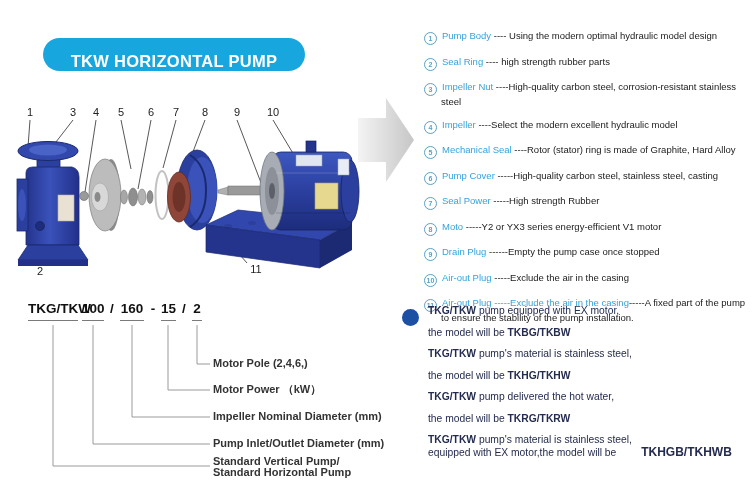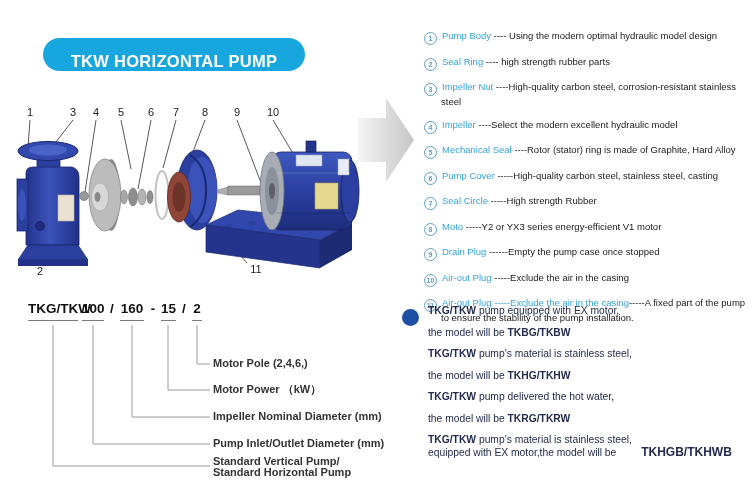--- a/index.html
+++ b/index.html
@@ -162,21 +162,21 @@
     </g>
   </svg>
 
   <div class="parts">
     <div class="prow"><span class="pbadge">1</span><span class="pname">Pump Body</span><span class="pdesc"> ---- Using the modern optimal hydraulic model design</span></div>
     <div class="prow"><span class="pbadge">2</span><span class="pname">Seal Ring</span><span class="pdesc"> ---- high strength rubber parts</span></div>
     <div class="prow"><span class="pbadge">3</span><span class="pname">Impeller Nut</span><span class="pdesc"> ----High-quality carbon steel, corrosion-resistant stainless steel</span></div>
     <div class="prow"><span class="pbadge">4</span><span class="pname">Impeller</span><span class="pdesc"> ----Select the modern excellent hydraulic model</span></div>
     <div class="prow"><span class="pbadge">5</span><span class="pname">Mechanical Seal</span><span class="pdesc"> ----Rotor (stator) ring is made of Graphite, Hard Alloy</span></div>
     <div class="prow"><span class="pbadge">6</span><span class="pname">Pump Cover</span><span class="pdesc"> -----High-quality carbon steel, stainless steel, casting</span></div>
-    <div class="prow"><span class="pbadge">7</span><span class="pname">Seal Circle</span><span class="pdesc"> -----High strength Rubber</span></div>
+    <div class="prow"><span class="pbadge">7</span><span class="pname">Seal Power</span><span class="pdesc"> -----High strength Rubber</span></div>
     <div class="prow"><span class="pbadge">8</span><span class="pname">Moto</span><span class="pdesc"> -----Y2 or YX3 series energy-efficient V1 motor</span></div>
     <div class="prow"><span class="pbadge">9</span><span class="pname">Drain Plug</span><span class="pdesc"> ------Empty the pump case once stopped</span></div>
     <div class="prow"><span class="pbadge">10</span><span class="pname">Air-out Plug</span><span class="pdesc"> -----Exclude the air in the casing</span></div>
     <div class="prow"><span class="pbadge">11</span><span class="pname">Air-out Plug</span><span class="pname"> -----Exclude the air in the casing</span><span class="pdesc">-----A fixed part of the pump to ensure the stability of the pump installation.</span></div>
   </div>
 
   <div class="mcode">
     <span class="tok u" style="left:0;width:50px;">TKG/TKW</span>
     <span class="tok u" style="left:54px;width:22px;">100</span>
     <span class="tok" style="left:79px;width:10px;">/</span>

